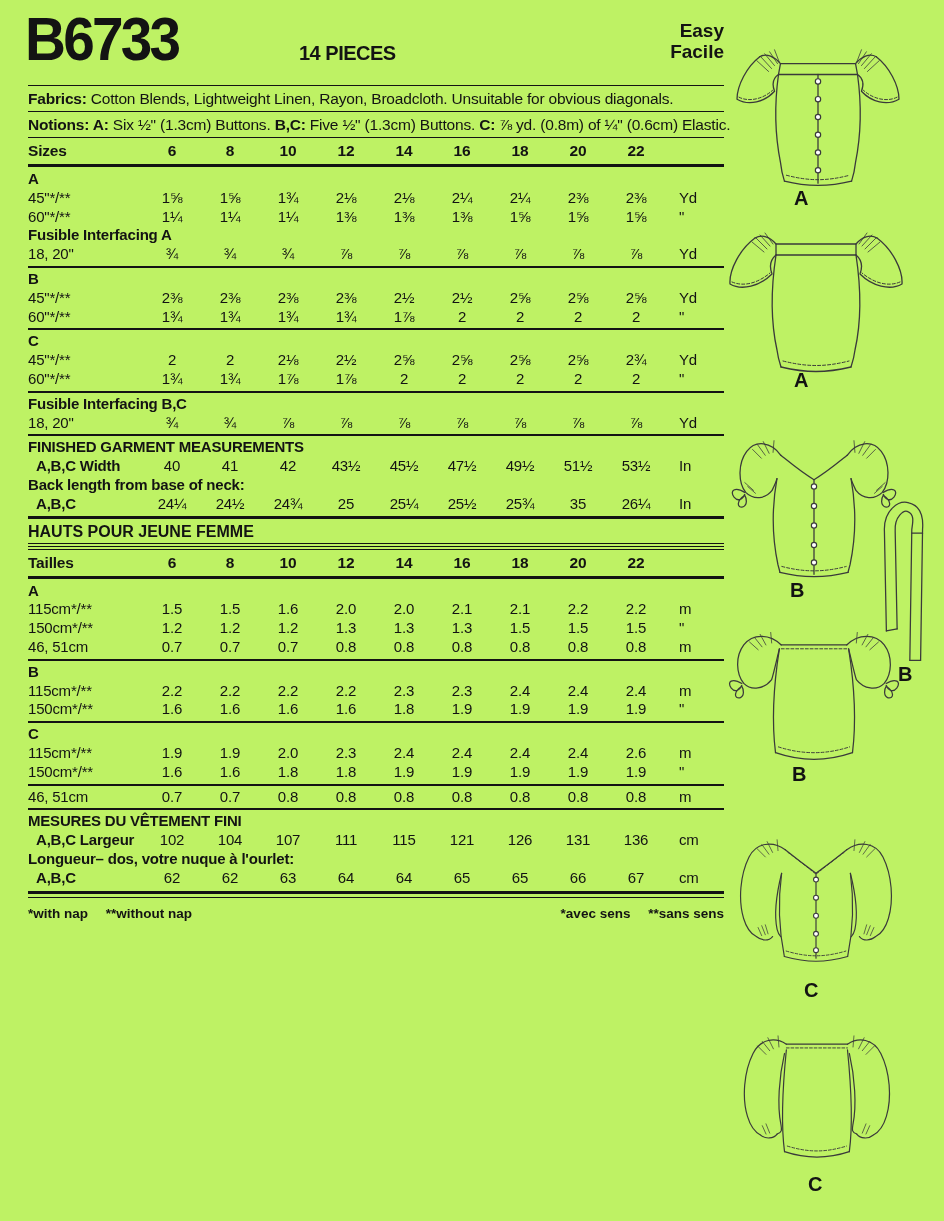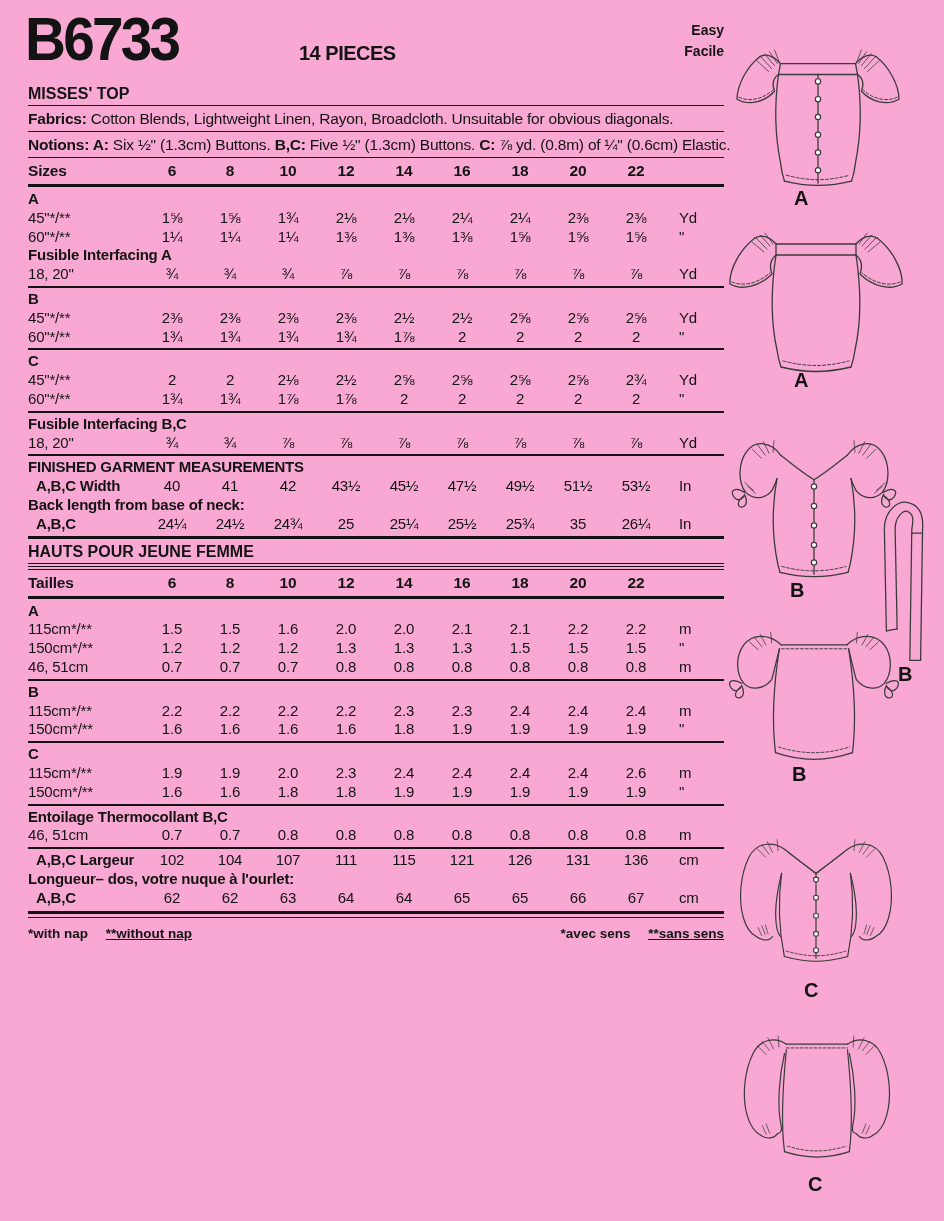--- a/index.html
+++ b/index.html
@@ -1,42 +1,42 @@
 <!DOCTYPE html>
 <html><head>
 <meta charset="utf-8">
 <style>
   html,body{margin:0;padding:0;background:#e8e8e8;}
-  .sheet{width:944px;height:1221px;position:relative;background:#f9a8d4;color:#131313;
+  .sheet{width:944px;height:1221px;position:relative;background:#bef264;color:#131313;
          font-family:"Liberation Sans",sans-serif;overflow:hidden;margin:0 auto;}
   
   .lc{position:absolute;left:28px;top:0;width:696px;}
   .masthead{height:84px;position:relative;}
   .pnum{position:absolute;left:-3px;top:4px;font-size:61px;font-weight:700;letter-spacing:-3px;
         transform:scaleX(.93);transform-origin:left top;}
   .pieces{position:absolute;left:226px;top:42px;font-size:20px;font-weight:700;letter-spacing:-.5px;margin-left:45px;}
-  .easy{position:absolute;right:0;top:20px;text-align:right;font-size:14px;font-weight:700;line-height:21px;}
+  .easy{position:absolute;right:0;top:20px;text-align:right;font-size:19px;font-weight:700;line-height:21px;}
   .title-row{font-weight:700;font-size:16px;line-height:20px;white-space:nowrap;}
   .toprow{font-size:15.5px;line-height:22px;white-space:nowrap;letter-spacing:-.2px;}
   .toprow b{font-weight:700;}
   .hline{border-top:1.8px solid #131313;margin:1px 0 2px;}
   
   .trow{display:grid;grid-template-columns:115px repeat(9,58px) 1fr;font-size:15px;
         line-height:18.8px;height:18.8px;white-space:nowrap;letter-spacing:-.2px;}
   .trow .val{text-align:center;}
   .trow .unit{padding-left:14px;}
   .trow.sizes{font-weight:700;line-height:22px;height:22px;font-size:15.5px;}
   .trow.section .lab,.trow.heading .lab{font-weight:700;grid-column:1/-1;}
   .trow.boldlab .lab{font-weight:700;margin-left:8px;}
   .rule{border-top:2.2px solid #131313;margin:2px 0;}
   .rule.heavy{border-top:3px solid #131313;margin:2px 0 3px;}
   .rule.double{border-top:3px solid #131313;border-bottom:1.2px solid #131313;height:3px;margin:3px 0 0;}
   .footer{display:flex;justify-content:space-between;font-size:13.5px;font-weight:700;margin-top:8px;}
   .footer .grp span{margin-right:14px;}
-  .footer .grp span:last-child{margin-right:0;text-decoration:underline;}
+  .footer .grp span:last-child{margin-right:0;}
   
   .art{position:absolute;left:724px;top:0;width:220px;height:1221px;}
   .fig{position:absolute;}
   .fig path{fill:none;stroke:#3a3a3a;stroke-width:1.3;stroke-linecap:round;stroke-linejoin:round;}
   .fig .dash{stroke-dasharray:3 2;stroke-width:1;}
   .fig .hatch{stroke-width:.8;}
   .fig circle{fill:#fff;stroke:#3a3a3a;stroke-width:1.2;}
   .glabel{position:absolute;font-weight:700;font-size:20px;line-height:20px;}
 </style>
 </head>
@@ -48,21 +48,20 @@
 
     <div class="masthead">
       <div class="pnum">B6733</div>
       <div class="pieces">14 PIECES</div>
       <div class="easy">
         <div>Easy</div>
         <div>Facile</div>
       </div>
     </div>
 
-    <div class="title-row">MISSES' TOP</div>
     <div class="hline"></div>
 
     <div class="toprow"><b>Fabrics:</b><span> Cotton Blends, Lightweight Linen, Rayon, Broadcloth. Unsuitable for obvious diagonals.</span></div>
     <div class="hline"></div>
 
     <div class="toprow"><b>Notions: A:</b><span> Six ½" (1.3cm) Buttons. </span><b>B,C:</b><span> Five ½" (1.3cm) Buttons. </span><b>C:</b><span> ⅞ yd. (0.8m) of ¼" (0.6cm) Elastic.</span></div>
     <div class="hline"></div>
 
     <div>
         <div class="trow sizes">
@@ -355,37 +354,37 @@
           <span class="cell val">1.8</span>
           <span class="cell val">1.8</span>
           <span class="cell val">1.9</span>
           <span class="cell val">1.9</span>
           <span class="cell val">1.9</span>
           <span class="cell val">1.9</span>
           <span class="cell val">1.9</span>
           <span class="cell unit">"</span>
         </div>
         <div class="rule "></div>
-        <div class="trow heading">
-          <span class="cell lab">Entoilage Thermocollant B,C</span>
-        </div>
         <div class="trow data">
           <span class="cell lab">46, 51cm</span>
           <span class="cell val">0.7</span>
           <span class="cell val">0.7</span>
           <span class="cell val">0.8</span>
           <span class="cell val">0.8</span>
           <span class="cell val">0.8</span>
           <span class="cell val">0.8</span>
           <span class="cell val">0.8</span>
           <span class="cell val">0.8</span>
           <span class="cell val">0.8</span>
           <span class="cell unit">m</span>
         </div>
         <div class="rule "></div>
+        <div class="trow heading">
+          <span class="cell lab">MESURES DU VÊTEMENT FINI</span>
+        </div>
         <div class="trow data boldlab">
           <span class="cell lab">A,B,C Largeur</span>
           <span class="cell val">102</span>
           <span class="cell val">104</span>
           <span class="cell val">107</span>
           <span class="cell val">111</span>
           <span class="cell val">115</span>
           <span class="cell val">121</span>
           <span class="cell val">126</span>
           <span class="cell val">131</span>

